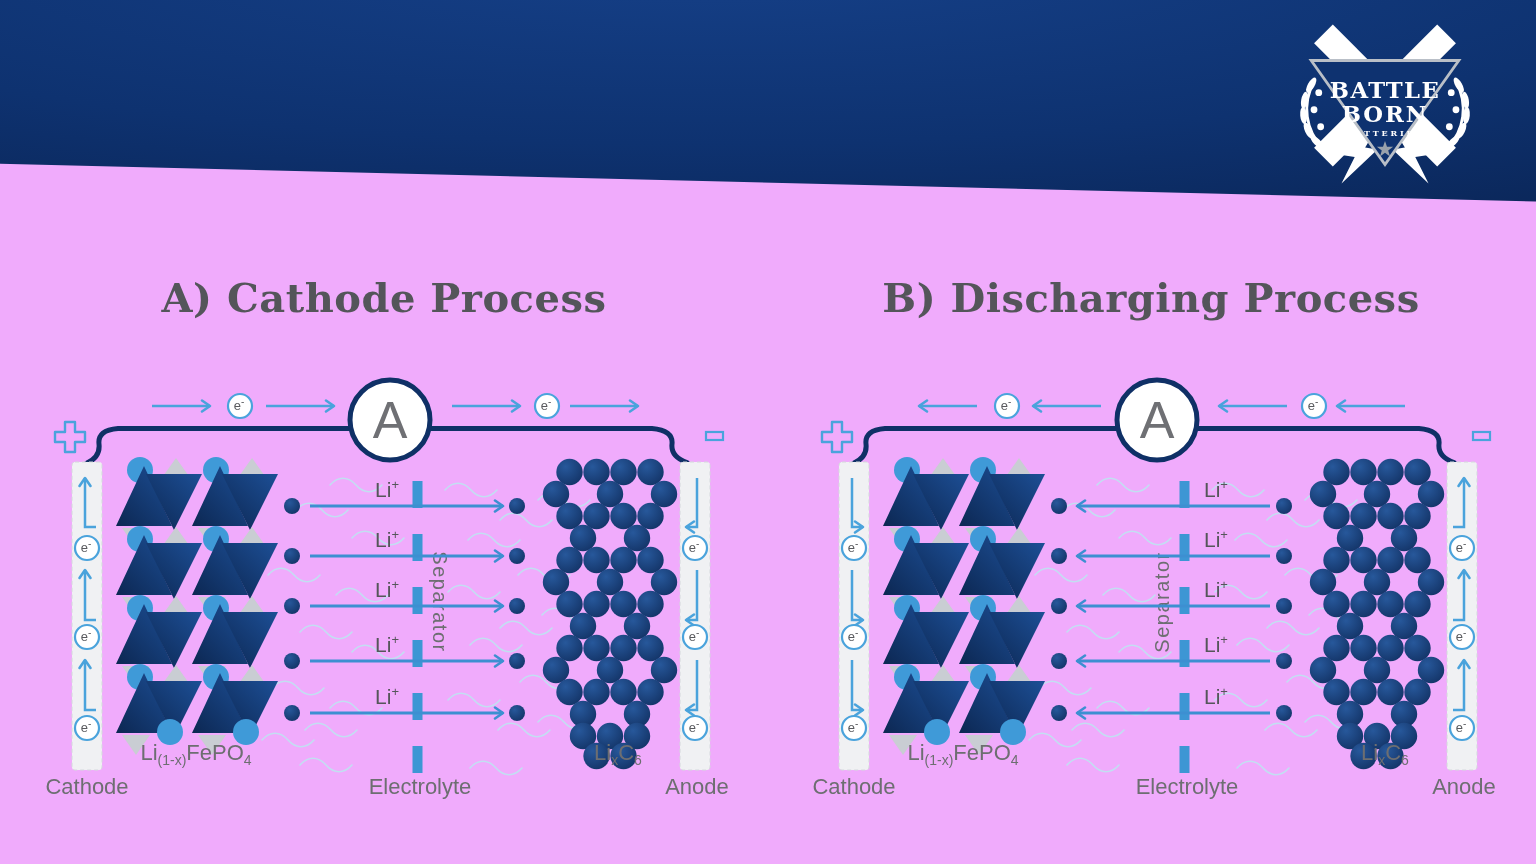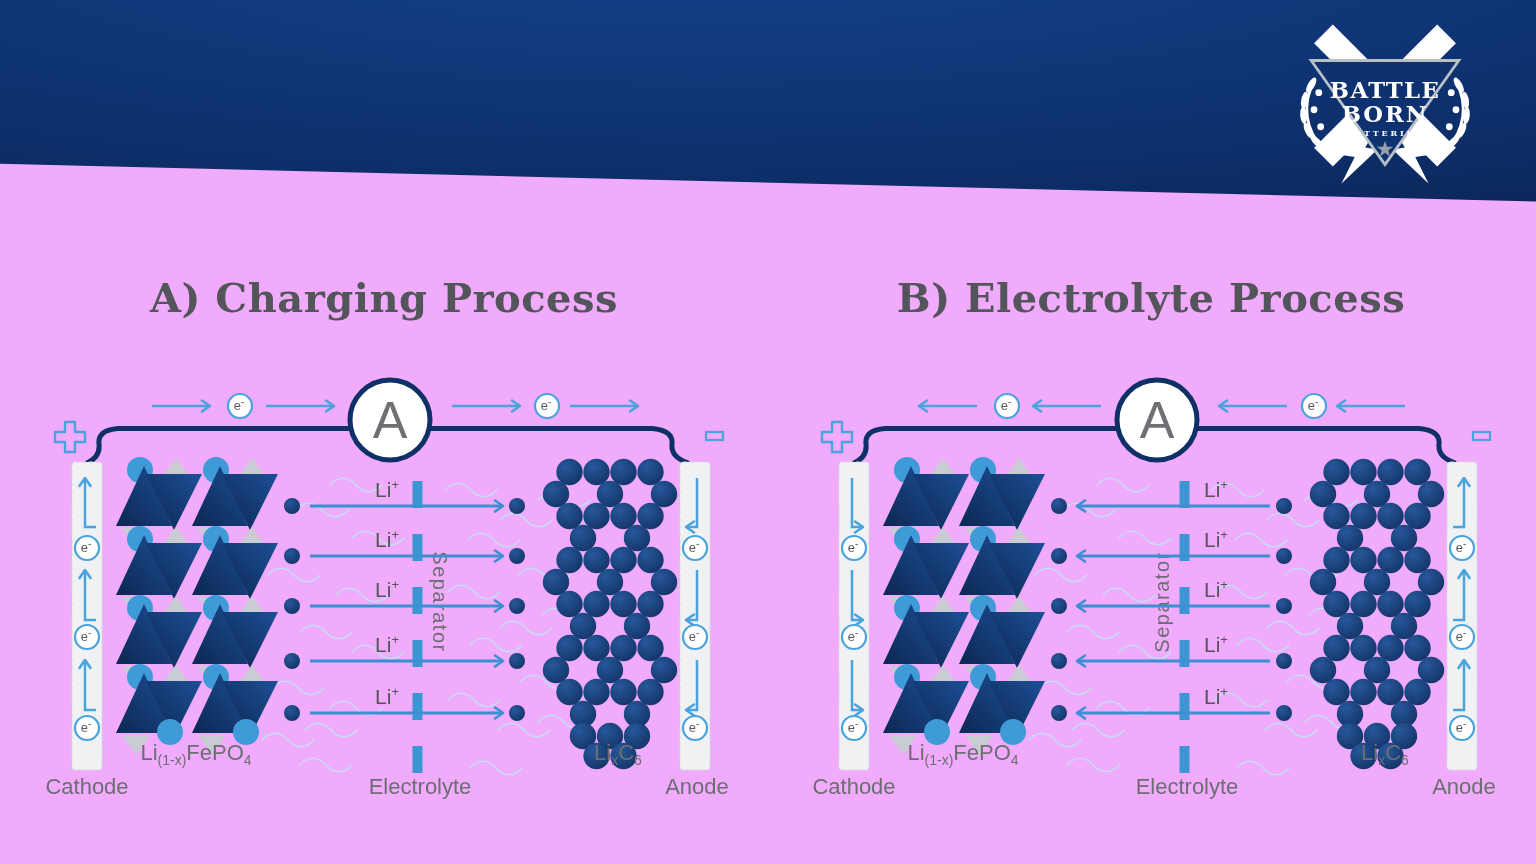--- a/index.html
+++ b/index.html
@@ -46,22 +46,22 @@
       <circle cx="62" cy="118" r="3.6" fill="#ffffff"></circle>
     </g>
     <use href="#laurelL" transform="translate(260 0) scale(-1 1)"></use>
     <polygon points="52,48 208,48 130,158" fill="#0e3270" stroke="#b9bfc7" stroke-width="3"></polygon>
     <text x="130" y="88" text-anchor="middle" font-size="24" letter-spacing="1.5">BATTLE</text>
     <text x="130" y="113" text-anchor="middle" font-size="24" letter-spacing="2">BORN</text>
     <text x="130" y="128" text-anchor="middle" font-size="8.5" letter-spacing="3">BATTERIES</text>
     <polygon points="130,133 132.1,139.2 138.6,139.2 133.4,143.1 135.3,149.3 130,145.5 124.7,149.3 126.6,143.1 121.4,139.2 127.9,139.2" fill="#99a2ac"></polygon>
   </svg>
 
-  <div class="title" id="title-a">A) Charging Process</div>
-  <div class="title" id="title-b">B) Electrolyte Process</div>
+  <div class="title" id="title-a">A) Cathode Process</div>
+  <div class="title" id="title-b">B) Discharging Process</div>
 
   <svg class="panel" id="panel-a" viewBox="0 0 768 450">
       <defs>
         <linearGradient id="triA" x1="0" y1="1" x2="1" y2="0">
           <stop offset="0" stop-color="#0c2752"></stop>
           <stop offset="1" stop-color="#1d4f96"></stop>
         </linearGradient>
         <radialGradient id="dotA" cx="0.35" cy="0.3" r="0.95">
           <stop offset="0" stop-color="#27589b"></stop>
           <stop offset="1" stop-color="#0f2c5c"></stop>

